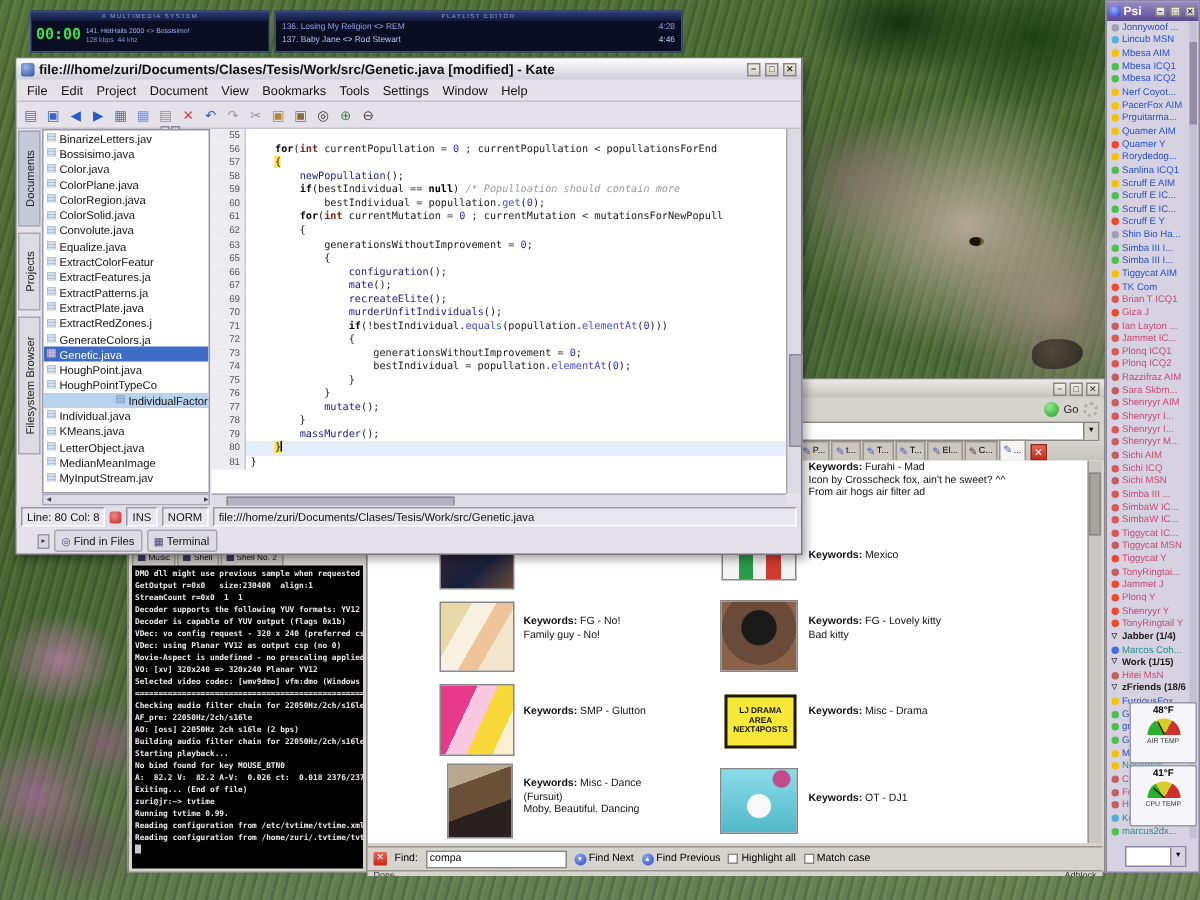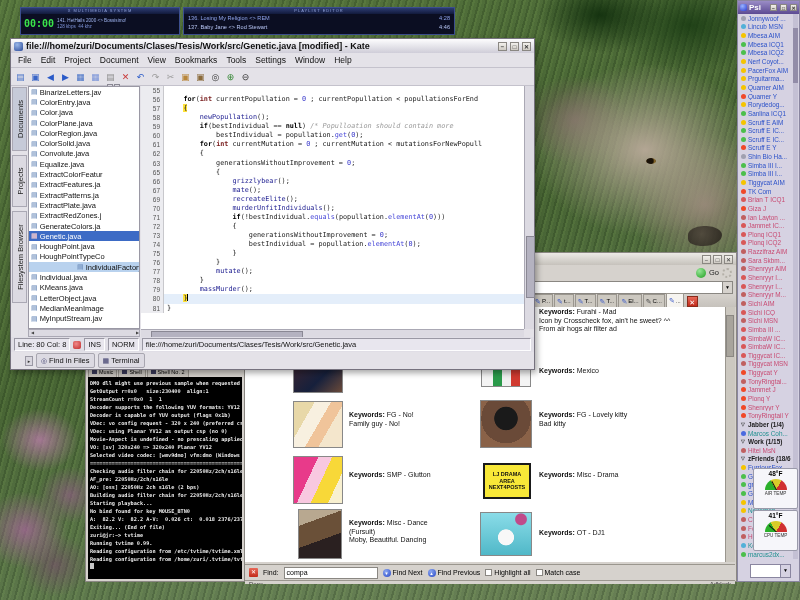--- a/index.html
+++ b/index.html
@@ -712,21 +712,21 @@
       <span class="pbt">▫</span>
       <span class="pbt">✕</span>
     </div>
     <div id="k-files">
         <div class="k-file">
           <span class="fic">▤</span>
           <span>BinarizeLetters.jav</span>
         </div>
         <div class="k-file">
           <span class="fic">▤</span>
-          <span>ColorEntry.java</span>
+          <span>Bossisimo.java</span>
         </div>
         <div class="k-file">
           <span class="fic">▤</span>
           <span>Color.java</span>
         </div>
         <div class="k-file">
           <span class="fic">▤</span>
           <span>ColorPlane.java</span>
         </div>
         <div class="k-file">
@@ -847,21 +847,21 @@
         <div class="code-row">
           <span class="ln">63</span>
           <span class="code-line">            generationsWithoutImprovement = <span class="c-n">0</span>;</span>
         </div>
         <div class="code-row">
           <span class="ln">65</span>
           <span class="code-line">            {</span>
         </div>
         <div class="code-row">
           <span class="ln">66</span>
-          <span class="code-line">                <span class="c-f">grizzlybear</span>();</span>
+          <span class="code-line">                <span class="c-f">configuration</span>();</span>
         </div>
         <div class="code-row">
           <span class="ln">67</span>
           <span class="code-line">                <span class="c-f">mate</span>();</span>
         </div>
         <div class="code-row">
           <span class="ln">69</span>
           <span class="code-line">                <span class="c-f">recreateElite</span>();</span>
         </div>
         <div class="code-row">

